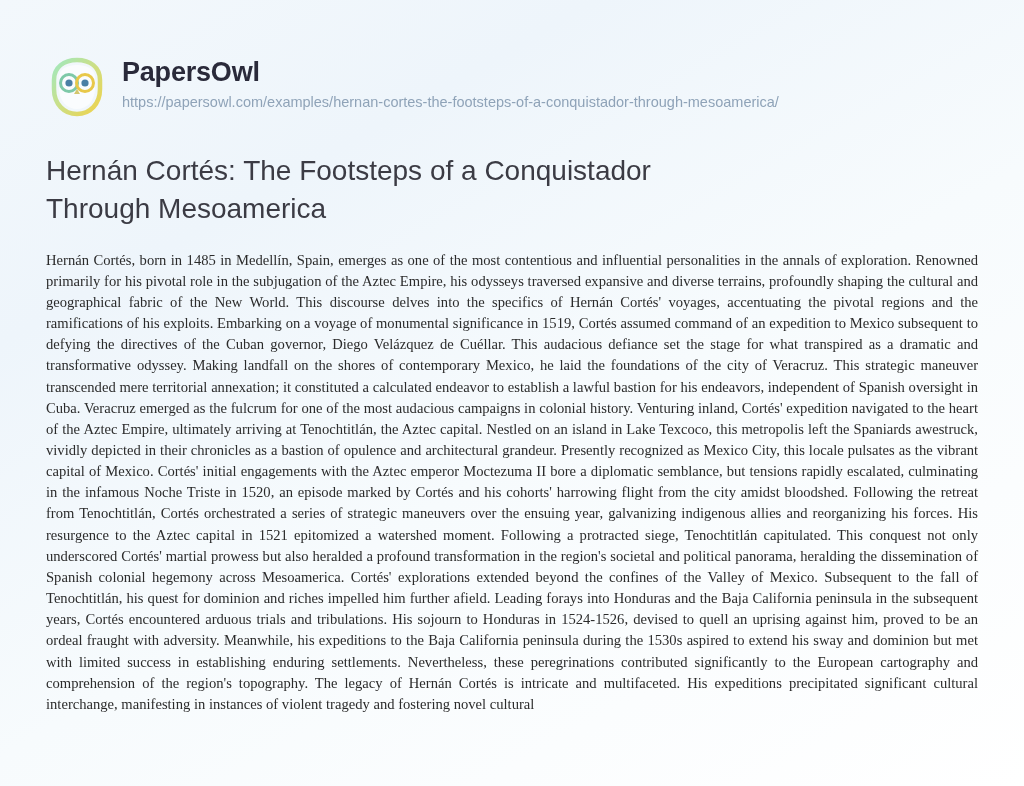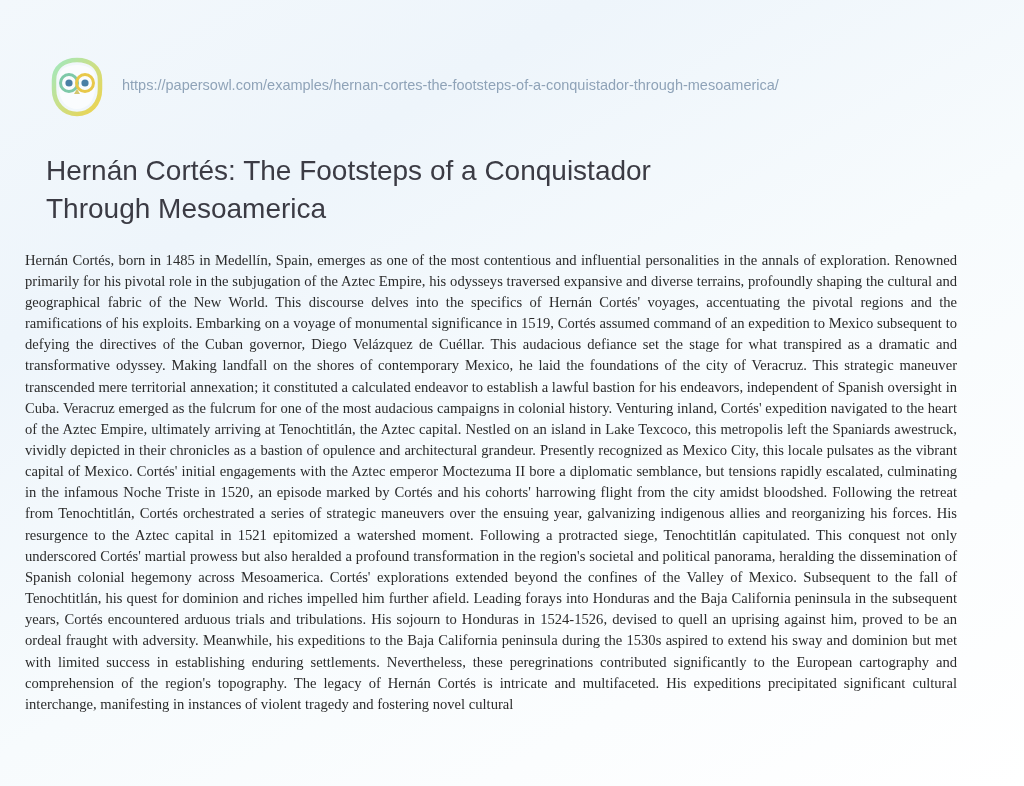--- a/index.html
+++ b/index.html
@@ -36,38 +36,38 @@
     padding-top: 6px;
   }
   .brandname {
     font-size: 27px;
     font-weight: bold;
     color: #2a2a3a;
     letter-spacing: -0.2px;
     line-height: 1.1;
   }
   .url {
-    margin-top: 17px;
+    margin-top: 4px;
     font-size: 14.5px;
     color: #8fa3b8;
     line-height: 1.45;
     max-width: 760px;
     word-break: break-word;
     text-align: center;
   }
   .title {
     margin: 34px 46px 0 46px;
     font-size: 28px;
     color: #3b3b44;
     line-height: 1.35;
     font-weight: normal;
     max-width: 700px;
   }
   .body-text {
-    margin: 22px 46px 0 25px;
+    margin: 22px 46px 0 46px;
     width: 932px;
     font-family: "Liberation Serif", serif;
     font-size: 14.6px;
     line-height: 1.45;
     color: #2b2b2b;
     text-align: justify;
   }
 </style>
 </head>
 <body>
@@ -89,20 +89,21 @@
         <path d="M13 21 C13 13 21 9 31 9 C41 9 49 13 49 21 L49 32 C49 45 41 53 31 53 C21 53 13 45 13 32 Z" fill="#ffffff" opacity="0.65"></path>
         <circle cx="23" cy="27" r="8.5" fill="none" stroke="#7ec9a8" stroke-width="3"></circle>
         <circle cx="39" cy="27" r="8.5" fill="none" stroke="#e8c84a" stroke-width="3"></circle>
         <circle cx="23" cy="27" r="3.6" fill="#4a7fa5"></circle>
         <circle cx="39" cy="27" r="3.6" fill="#4a7fa5"></circle>
         <path d="M31 33 L28 38 L34 38 Z" fill="#c9b84a" opacity="0.8"></path>
       </svg>
     </div>
 
     <div class="brandblock">
+      <div class="brandname">PapersOwl</div>
       <div class="url">https://papersowl.com/examples/hernan-cortes-the-footsteps-of-a-conquistador-through-mesoamerica/</div>
     </div>
 
   </div>
 
   <h1 class="title">Hernán Cortés: The Footsteps of a Conquistador Through Mesoamerica</h1>
 
   <div class="body-text">Hernán Cortés, born in 1485 in Medellín, Spain, emerges as one of the most contentious and influential personalities in the annals of exploration. Renowned primarily for his pivotal role in the subjugation of the Aztec Empire, his odysseys traversed expansive and diverse terrains, profoundly shaping the cultural and geographical fabric of the New World. This discourse delves into the specifics of Hernán Cortés' voyages, accentuating the pivotal regions and the ramifications of his exploits. Embarking on a voyage of monumental significance in 1519, Cortés assumed command of an expedition to Mexico subsequent to defying the directives of the Cuban governor, Diego Velázquez de Cuéllar. This audacious defiance set the stage for what transpired as a dramatic and transformative odyssey. Making landfall on the shores of contemporary Mexico, he laid the foundations of the city of Veracruz. This strategic maneuver transcended mere territorial annexation; it constituted a calculated endeavor to establish a lawful bastion for his endeavors, independent of Spanish oversight in Cuba. Veracruz emerged as the fulcrum for one of the most audacious campaigns in colonial history. Venturing inland, Cortés' expedition navigated to the heart of the Aztec Empire, ultimately arriving at Tenochtitlán, the Aztec capital. Nestled on an island in Lake Texcoco, this metropolis left the Spaniards awestruck, vividly depicted in their chronicles as a bastion of opulence and architectural grandeur. Presently recognized as Mexico City, this locale pulsates as the vibrant capital of Mexico. Cortés' initial engagements with the Aztec emperor Moctezuma II bore a diplomatic semblance, but tensions rapidly escalated, culminating in the infamous Noche Triste in 1520, an episode marked by Cortés and his cohorts' harrowing flight from the city amidst bloodshed. Following the retreat from Tenochtitlán, Cortés orchestrated a series of strategic maneuvers over the ensuing year, galvanizing indigenous allies and reorganizing his forces. His resurgence to the Aztec capital in 1521 epitomized a watershed moment. Following a protracted siege, Tenochtitlán capitulated. This conquest not only underscored Cortés' martial prowess but also heralded a profound transformation in the region's societal and political panorama, heralding the dissemination of Spanish colonial hegemony across Mesoamerica. Cortés' explorations extended beyond the confines of the Valley of Mexico. Subsequent to the fall of Tenochtitlán, his quest for dominion and riches impelled him further afield. Leading forays into Honduras and the Baja California peninsula in the subsequent years, Cortés encountered arduous trials and tribulations. His sojourn to Honduras in 1524-1526, devised to quell an uprising against him, proved to be an ordeal fraught with adversity. Meanwhile, his expeditions to the Baja California peninsula during the 1530s aspired to extend his sway and dominion but met with limited success in establishing enduring settlements. Nevertheless, these peregrinations contributed significantly to the European cartography and comprehension of the region's topography. The legacy of Hernán Cortés is intricate and multifaceted. His expeditions precipitated significant cultural interchange, manifesting in instances of violent tragedy and fostering novel cultural</div>
 
 </div>

